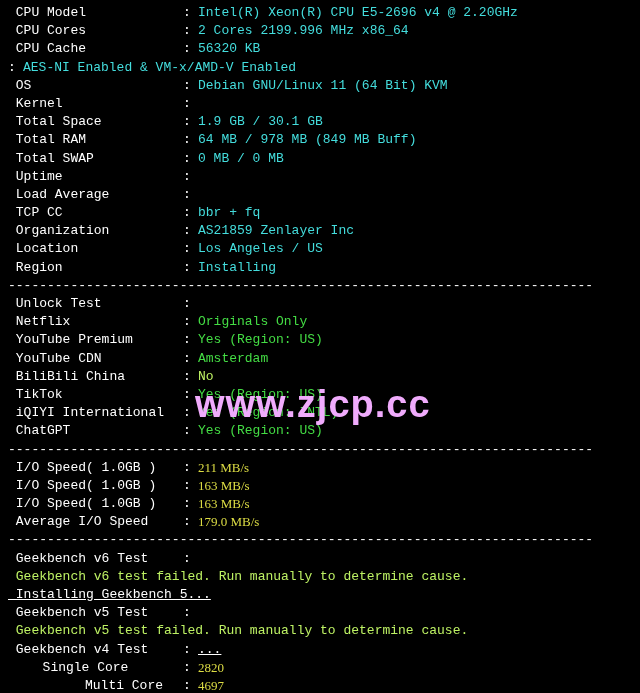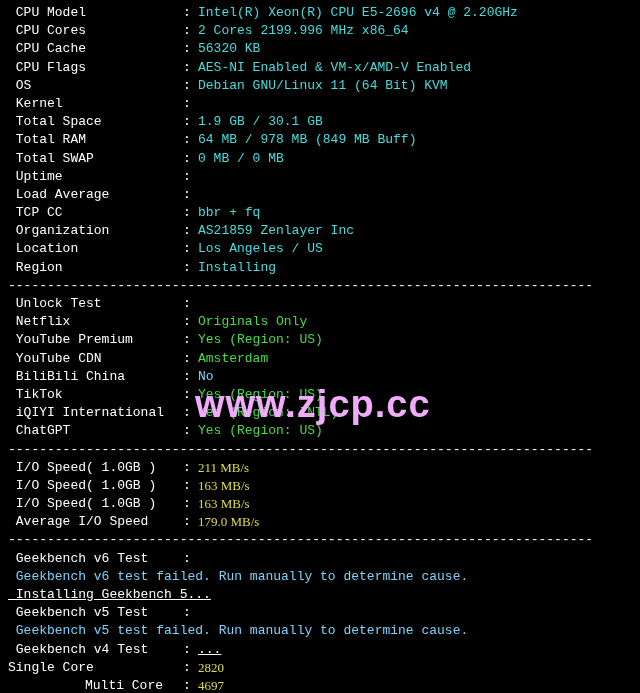--- a/index.html
+++ b/index.html
@@ -35,21 +35,21 @@
       color: #4dd;
     }
     .val-white {
       color: #fff;
       text-decoration: underline;
     }
     .val-green {
       color: #4d4;
     }
     .val-red {
-      color: #7dd3fc;
+      color: #bef264;
     }
     .val-yellow {
       color: #dd4;
       font-family: Liberation Serif, serif;
     }
     .divider {
       color: #fff;
       overflow: hidden;
       white-space: nowrap;
     }
@@ -68,21 +68,21 @@
   </style>
 </head>
 <body>
 
 <div class="watermark">www.zjcp.cc</div>
 
 <div id="sys-section">
     <div class="row"><span class="label"> CPU Model</span><span class="colon">: </span><span class="val-cyan">Intel(R) Xeon(R) CPU E5-2696 v4 @ 2.20GHz</span></div>
     <div class="row"><span class="label"> CPU Cores</span><span class="colon">: </span><span class="val-cyan">2 Cores 2199.996 MHz x86_64</span></div>
     <div class="row"><span class="label"> CPU Cache</span><span class="colon">: </span><span class="val-cyan">56320 KB</span></div>
-    <div class="row"><span class="label"> CPU Flags</span><span class="colon">: </span><span class="val-cyan">AES-NI Enabled &amp; VM-x/AMD-V Enabled</span></div>
+    <div class="row"><span class="colon">: </span><span class="val-cyan">AES-NI Enabled &amp; VM-x/AMD-V Enabled</span></div>
     <div class="row"><span class="label"> OS</span><span class="colon">: </span><span class="val-cyan">Debian GNU/Linux 11 (64 Bit) KVM</span></div>
     <div class="row"><span class="label"> Kernel</span><span class="colon">: </span></div>
     <div class="row"><span class="label"> Total Space</span><span class="colon">: </span><span class="val-cyan">1.9 GB / 30.1 GB</span></div>
     <div class="row"><span class="label"> Total RAM</span><span class="colon">: </span><span class="val-cyan">64 MB / 978 MB (849 MB Buff)</span></div>
     <div class="row"><span class="label"> Total SWAP</span><span class="colon">: </span><span class="val-cyan">0 MB / 0 MB</span></div>
     <div class="row"><span class="label"> Uptime</span><span class="colon">: </span></div>
     <div class="row"><span class="label"> Load Average</span><span class="colon">: </span></div>
     <div class="row"><span class="label"> TCP CC</span><span class="colon">: </span><span class="val-cyan">bbr + fq</span></div>
     <div class="row"><span class="label"> Organization</span><span class="colon">: </span><span class="val-cyan">AS21859 Zenlayer Inc</span></div>
     <div class="row"><span class="label"> Location</span><span class="colon">: </span><span class="val-cyan">Los Angeles / US</span></div>
@@ -133,21 +133,21 @@
 </div>
 <div class="row">
   <span class="val-red"> Geekbench v5 test failed. Run manually to determine cause.</span>
 </div>
 <div class="row">
   <span class="label"> Geekbench v4 Test</span>
   <span class="colon">:</span>
   <span class="val-white">...</span>
 </div>
 <div class="row">
-  <span class="label" style="text-align:left;padding-right:20px">Single Core</span>
+  <span class="label" style="text-align:center;padding-right:20px">Single Core</span>
   <span class="colon">:</span>
   <span class="val-yellow">2820</span>
 </div>
 <div class="row">
   <span class="label" style="text-align:right;padding-right:20px">Multi Core</span>
   <span class="colon">:</span>
   <span class="val-yellow">4697</span>
 </div>
 
 </body></html>

